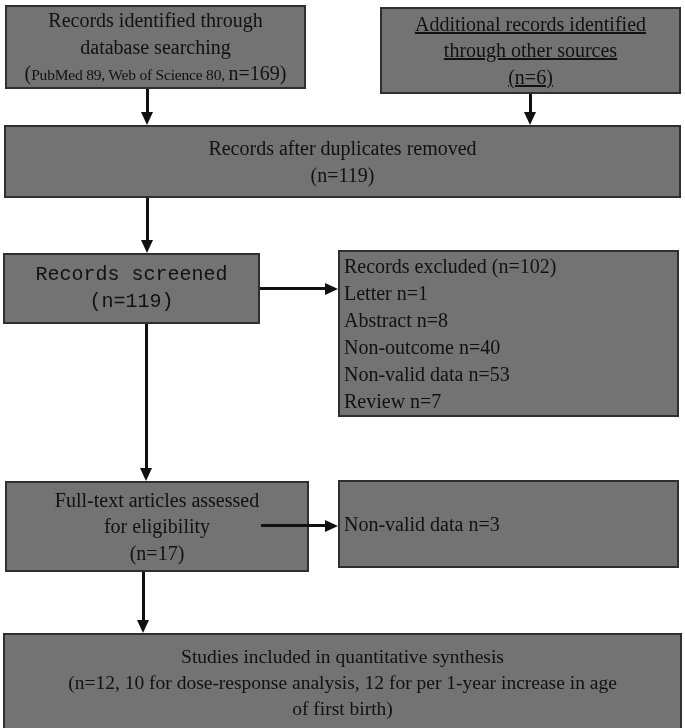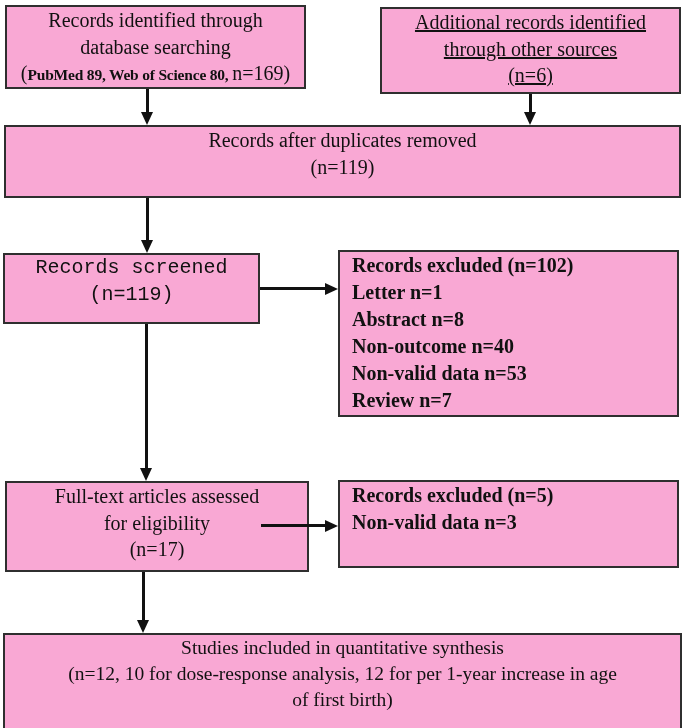--- a/index.html
+++ b/index.html
@@ -7,31 +7,32 @@
     position:relative;
     width:685px;height:728px;
     background:#ffffff;
     font-family:"Liberation Serif", serif;
     color:#111111;
     overflow:hidden;
   }
   .box{
     position:absolute;
     border:2px solid #2f2f2f;
-    background:#f9a8d4;
+    background:#737373;
     box-sizing:border-box;
     display:flex;
     flex-direction:column;
+    justify-content:center;
     font-size:20px;
     line-height:1.33;
   }
   .box.center{align-items:center;text-align:center;}
-  .box.left{align-items:flex-start;text-align:left;padding-left:12px;padding-right:6px;font-weight:bold;}
+  .box.left{align-items:flex-start;text-align:left;padding-left:4px;padding-right:6px;}
   .line{display:block;}
-  .small-bold{font-size:15.5px;font-weight:bold;letter-spacing:-0.2px;}
+  .small-bold{font-size:15.5px;font-weight:normal;letter-spacing:-0.2px;}
   
   .shaft-v{position:absolute;width:3px;background:#111111;}
   .shaft-h{position:absolute;height:3px;background:#111111;}
   .head-down{
     position:absolute;width:0;height:0;
     border-left:6px solid transparent;
     border-right:6px solid transparent;
     border-top:13px solid #111111;
   }
   .head-right{
@@ -107,21 +108,20 @@
     <span class="line">for eligibility</span>
     <span class="line">(n=17)</span>
   </div>
 
   <div>
     <div class="shaft-h" style="left:261px;top:524px;width:64px;"></div>
     <div class="head-right" style="left:325px;top:520px;"></div>
   </div>
 
   <div class="box left" style="left:338px;top:480px;width:341px;height:88px;line-height:1.35;">
-    <span class="line">Records excluded (n=5)</span>
     <span class="line">Non-valid data n=3</span>
   </div>
 
   <div>
     <div class="shaft-v" style="left:142px;top:572px;height:48px;"></div>
     <div class="head-down" style="left:137px;top:620px;"></div>
   </div>
 
   <div class="box center" style="left:3px;top:633px;width:679px;height:100px;font-size:19.5px;">
     <span class="line">Studies included in quantitative synthesis</span>

